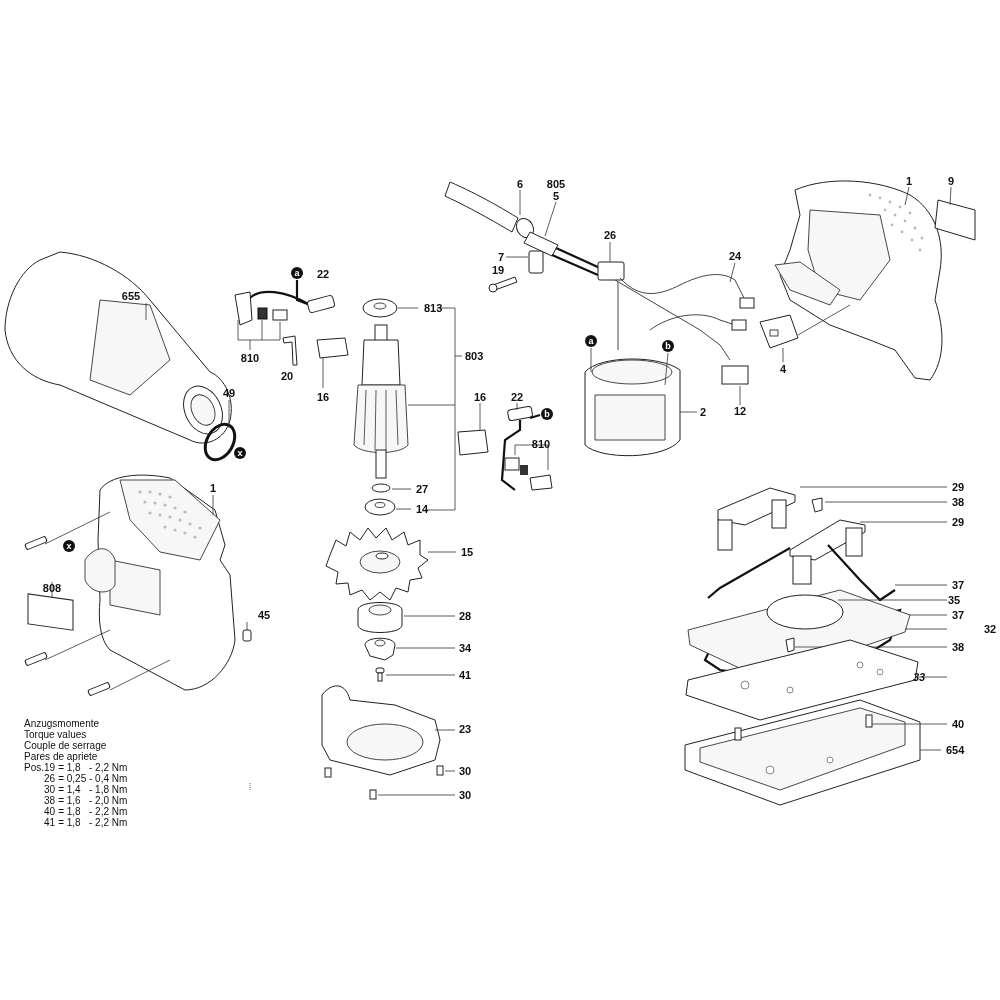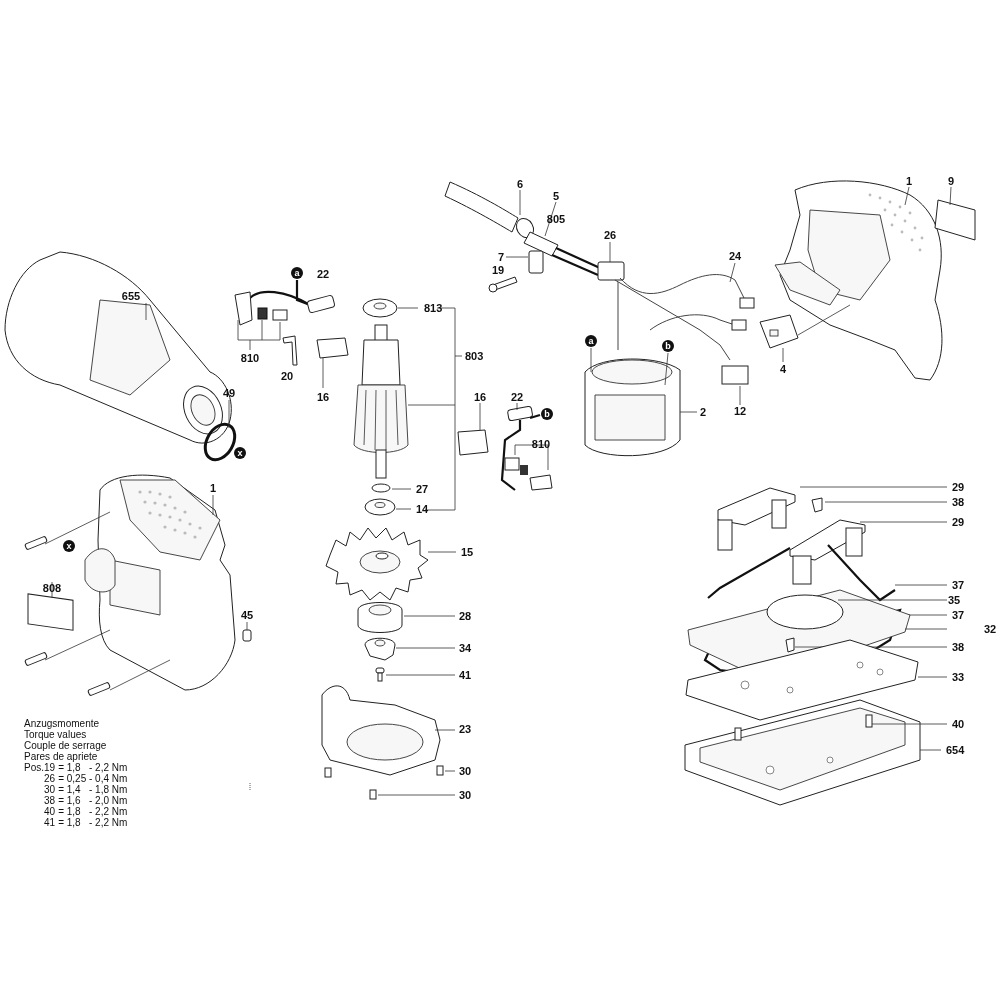--- a/index.html
+++ b/index.html
@@ -295,38 +295,38 @@
       <circle class="dot" cx="830" cy="760" r="3"></circle>
   </g>
   <path class="leader" d="M250 783 L250 790" stroke-dasharray="1 1"></path>
 </svg>
 
 <div id="labels">
     <span class="lbl" style="left: 131px; top: 296px;">655</span>
     <span class="lbl" style="left: 229px; top: 393px;">49</span>
     <span class="lbl" style="left: 213px; top: 488px;">1</span>
     <span class="lbl" style="left: 52px; top: 588px;">808</span>
-    <span class="lbl" style="left: 247px; top: 615px;">45</span>
+    <span class="lbl" style="left: 264px; top: 615px;">45</span>
     <span class="lbl" style="left: 323px; top: 274px;">22</span>
     <span class="lbl" style="left: 250px; top: 358px;">810</span>
     <span class="lbl" style="left: 287px; top: 376px;">20</span>
     <span class="lbl" style="left: 323px; top: 397px;">16</span>
     <span class="lbl left" style="left: 424px; top: 308px;">813</span>
     <span class="lbl left" style="left: 465px; top: 356px;">803</span>
     <span class="lbl left" style="left: 416px; top: 489px;">27</span>
     <span class="lbl left" style="left: 416px; top: 509px; text-align: center;">14</span>
     <span class="lbl left" style="left: 461px; top: 552px;">15</span>
     <span class="lbl left" style="left: 459px; top: 616px;">28</span>
     <span class="lbl left" style="left: 459px; top: 648px;">34</span>
     <span class="lbl left" style="left: 459px; top: 675px;">41</span>
     <span class="lbl left" style="left: 459px; top: 729px;">23</span>
     <span class="lbl left" style="left: 459px; top: 771px;">30</span>
     <span class="lbl left" style="left: 459px; top: 795px;">30</span>
     <span class="lbl" style="left: 520px; top: 184px;">6</span>
-    <span class="lbl" style="left: 556px; top: 184px; margin-top: 35px;">805</span>
+    <span class="lbl" style="left: 556px; top: 184px;">805</span>
     <span class="lbl" style="left: 556px; top: 196px;">5</span>
     <span class="lbl" style="left: 610px; top: 235px;">26</span>
     <span class="lbl" style="left: 501px; top: 257px;">7</span>
     <span class="lbl" style="left: 498px; top: 270px;">19</span>
     <span class="lbl" style="left: 735px; top: 256px;">24</span>
     <span class="lbl" style="left: 909px; top: 181px;">1</span>
     <span class="lbl" style="left: 951px; top: 181px;">9</span>
     <span class="lbl" style="left: 783px; top: 369px;">4</span>
     <span class="lbl" style="left: 703px; top: 412px;">2</span>
     <span class="lbl" style="left: 740px; top: 411px;">12</span>
@@ -334,21 +334,21 @@
     <span class="lbl" style="left: 517px; top: 397px;">22</span>
     <span class="lbl" style="left: 541px; top: 444px;">810</span>
     <span class="lbl left" style="left: 952px; top: 487px;">29</span>
     <span class="lbl left" style="left: 952px; top: 502px;">38</span>
     <span class="lbl left" style="left: 952px; top: 522px;">29</span>
     <span class="lbl left" style="left: 952px; top: 585px;">37</span>
     <span class="lbl left" style="left: 948px; top: 600px;">35</span>
     <span class="lbl left" style="left: 952px; top: 615px;">37</span>
     <span class="lbl left" style="left: 984px; top: 629px;">32</span>
     <span class="lbl left" style="left: 952px; top: 647px;">38</span>
-    <span class="lbl left" style="left: 952px; top: 677px;">33</span>
+    <span class="lbl left" style="left: 913px; top: 677px; font-style: italic;">33</span>
     <span class="lbl left" style="left: 952px; top: 724px;">40</span>
     <span class="lbl left" style="left: 946px; top: 750px;">654</span>
   </div>
 <div id="markers">
     <span class="marker" style="left: 297px; top: 273px;">a</span>
     <span class="marker" style="left: 240px; top: 453px;">x</span>
     <span class="marker" style="left: 69px; top: 546px;">x</span>
     <span class="marker" style="left: 547px; top: 414px;">b</span>
     <span class="marker" style="left: 591px; top: 341px;">a</span>
     <span class="marker" style="left: 668px; top: 346px;">b</span>

